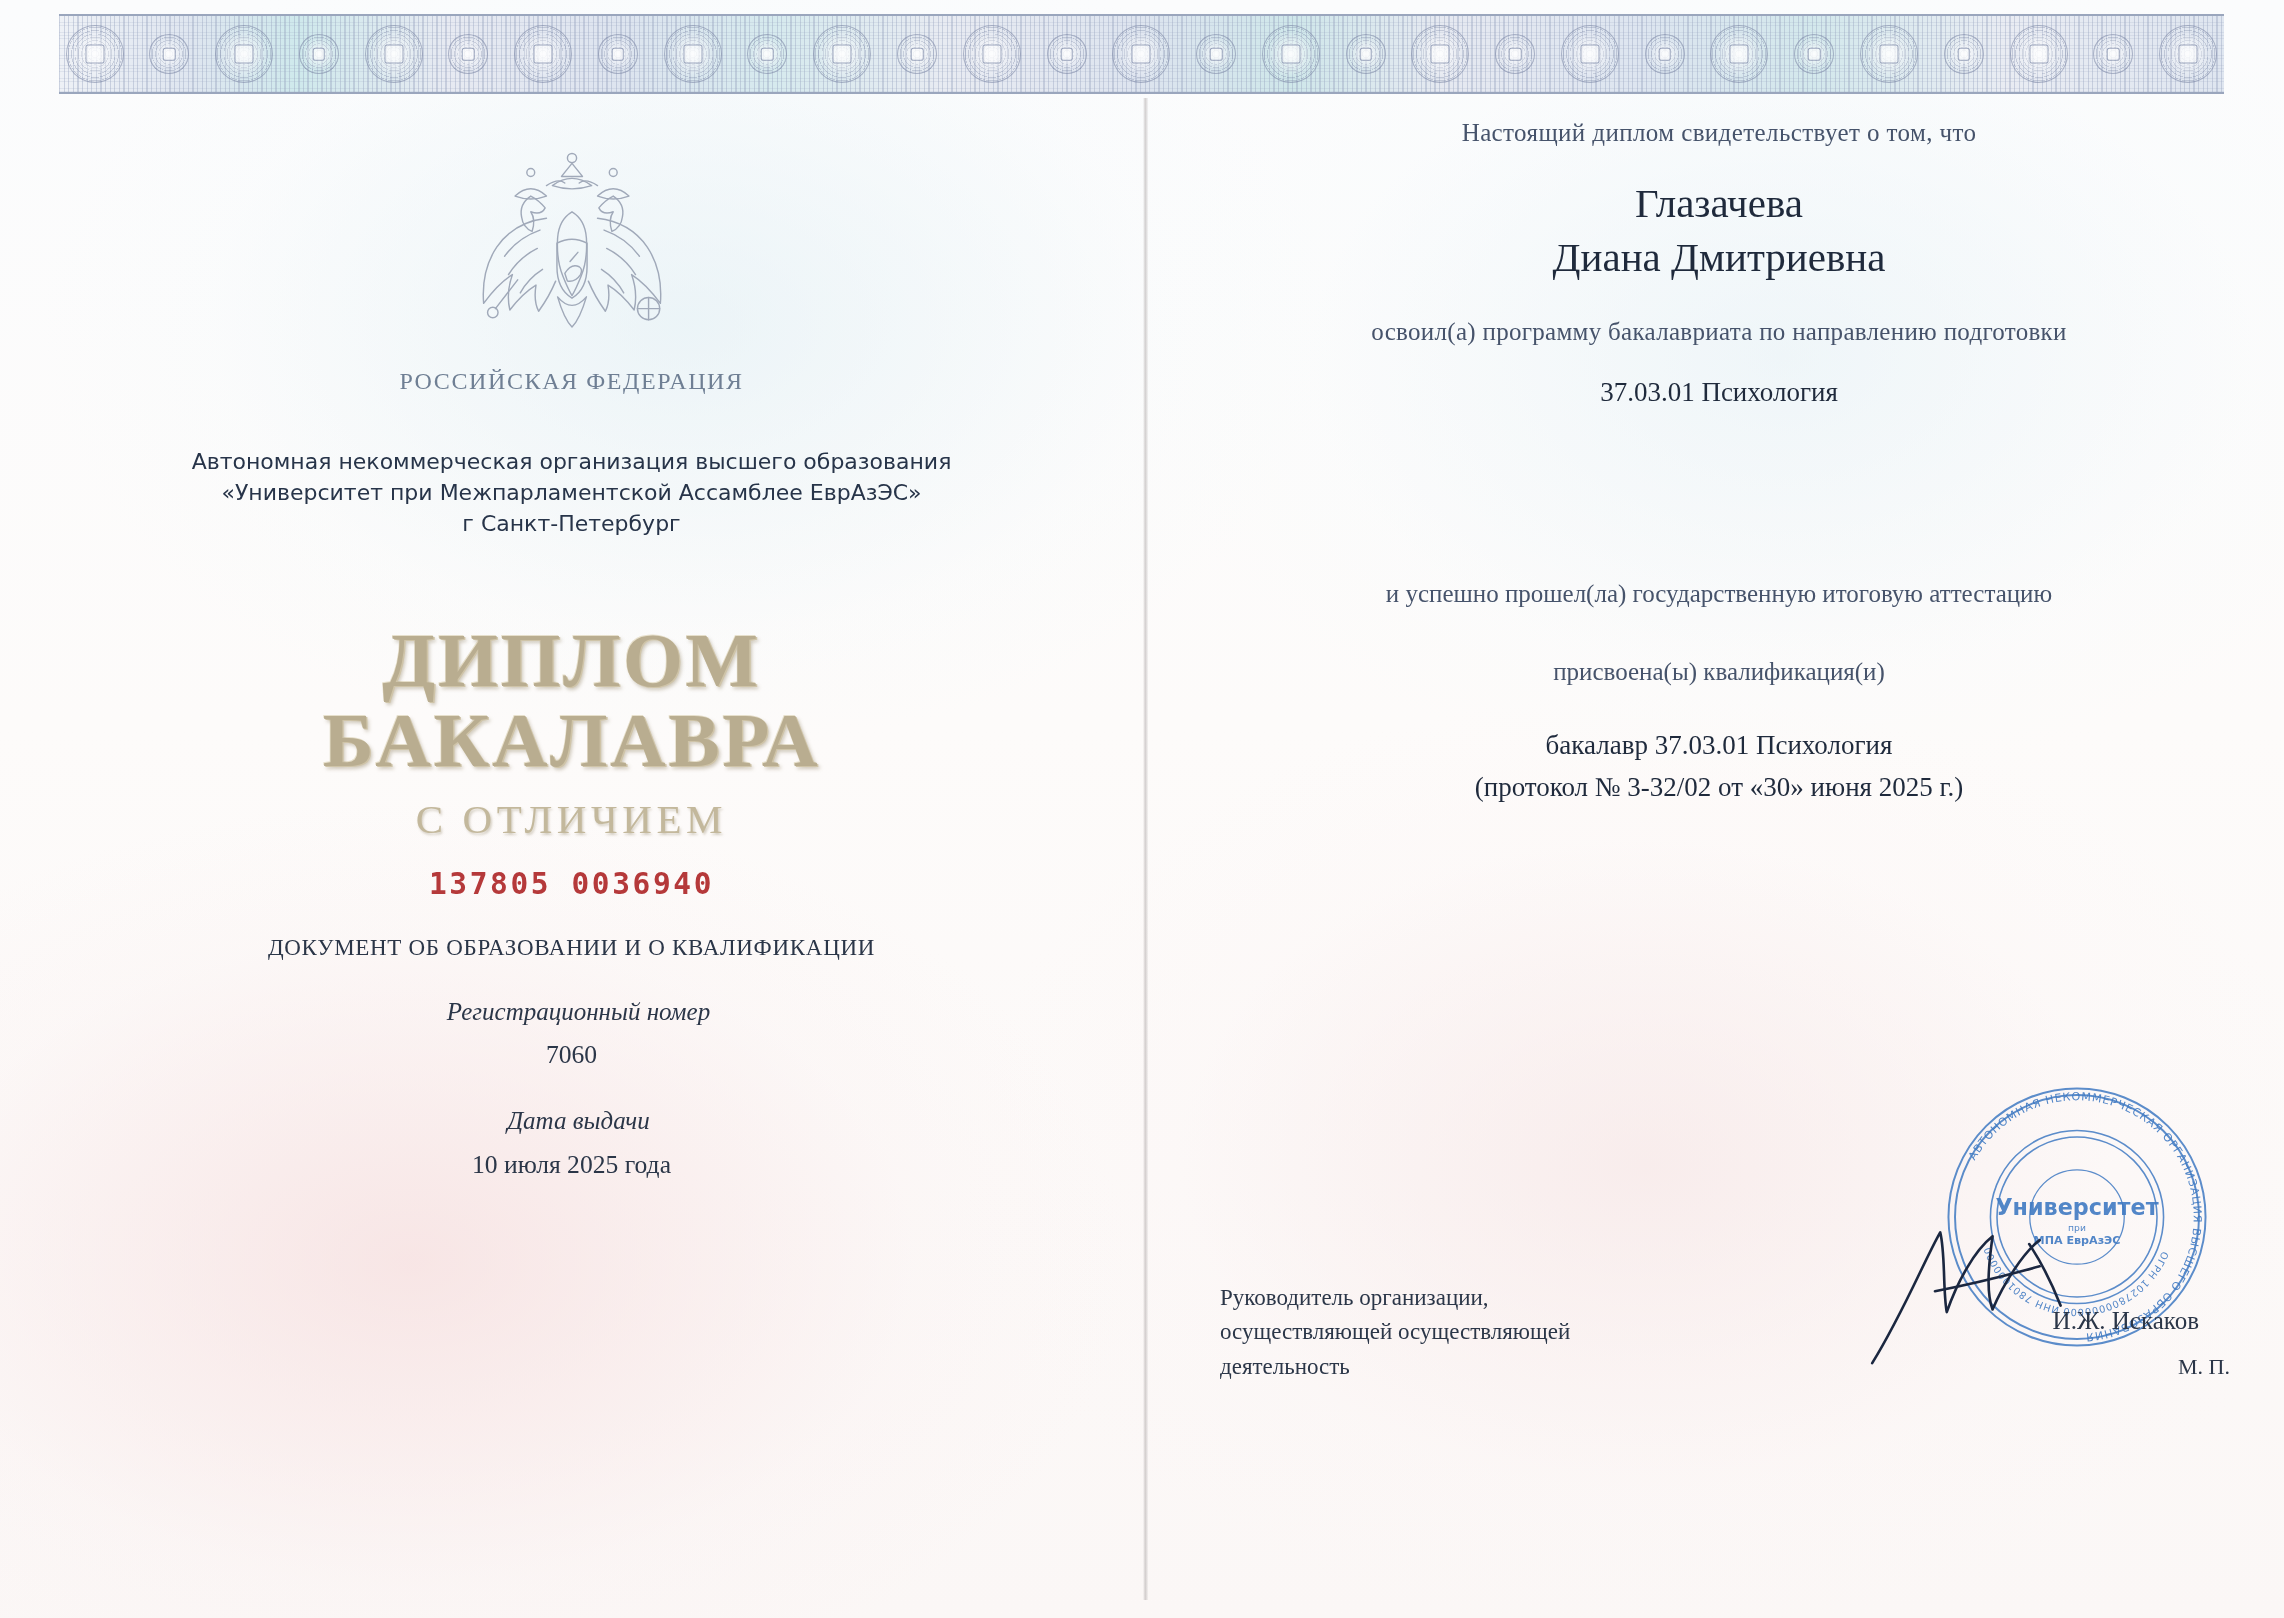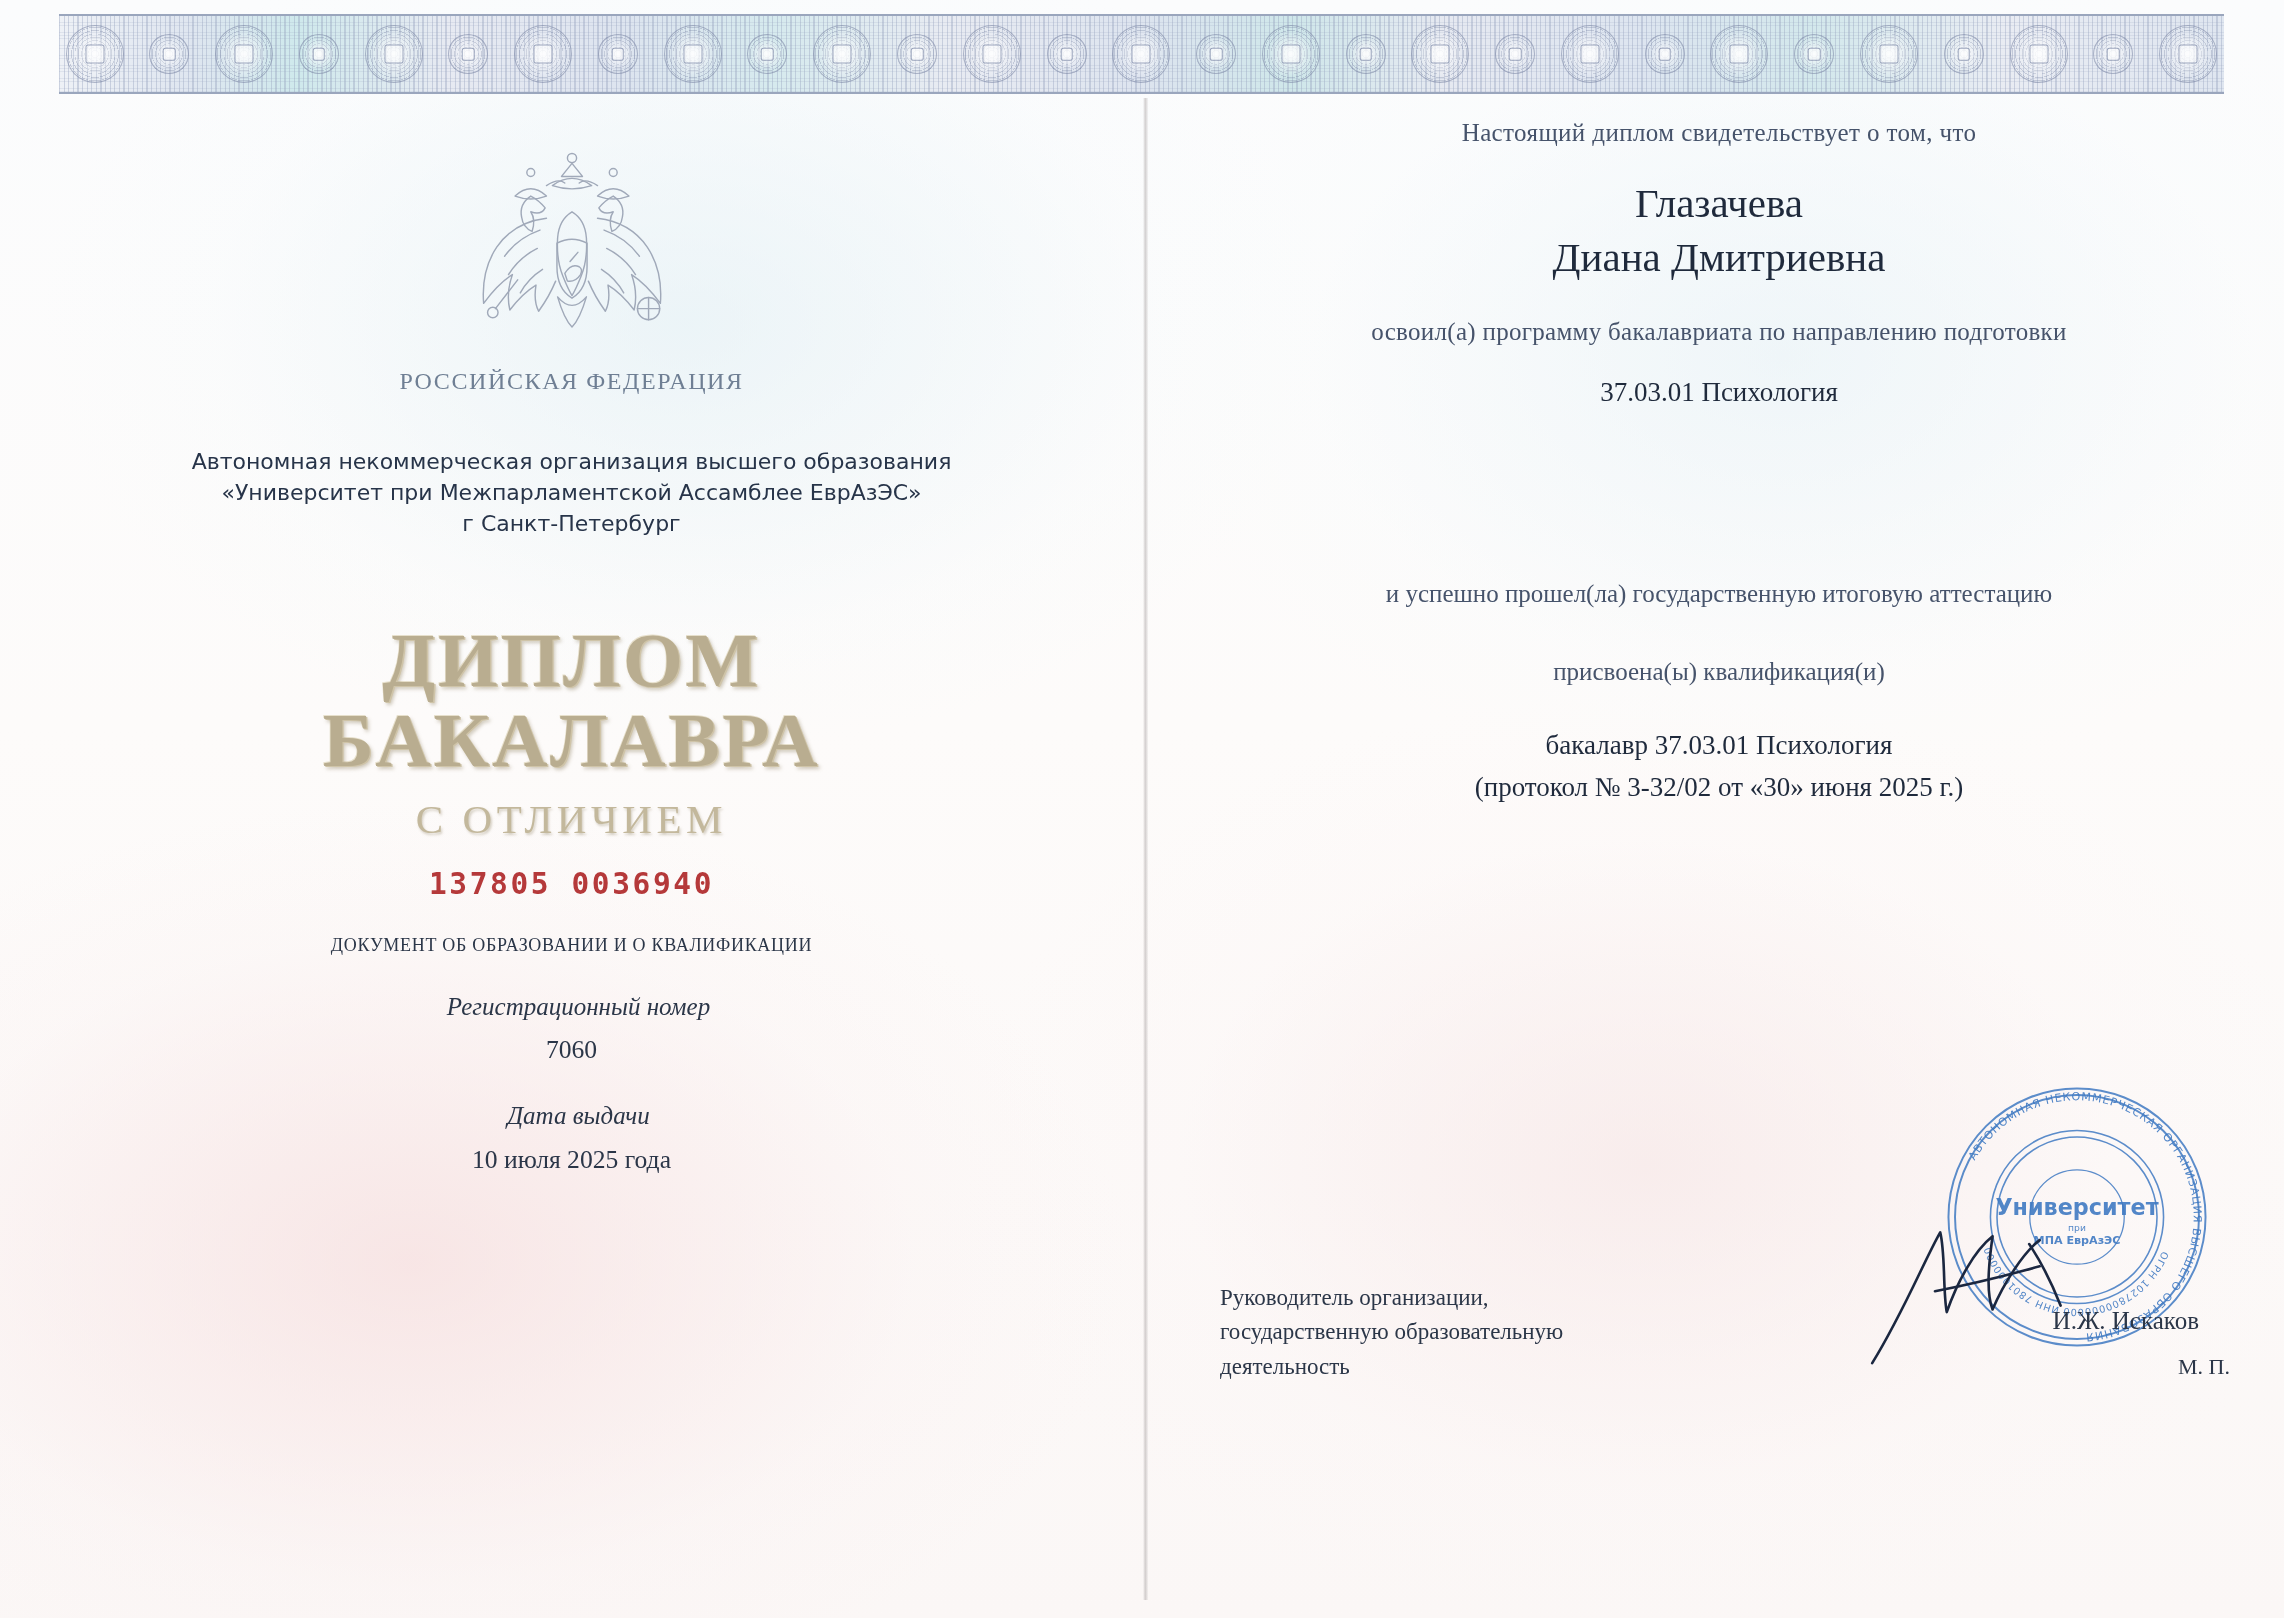--- a/index.html
+++ b/index.html
@@ -154,21 +154,21 @@
     margin-top: 23.6px;
     font-family: "DejaVu Sans Mono", monospace;
     font-size: 29.5px;
     letter-spacing: 2.6px;
     color: #b5393a;
     font-weight: bold;
   }
   .doc-type {
     margin-top: 34px;
     font-family: "Liberation Serif", serif;
-    font-size: 18px;
+    font-size: 23px;
     letter-spacing: 0.7px;
     color: #2b3648;
   }
   .reg-label, .date-label {
     margin-top: 37px;
     font-family: "Liberation Serif", serif;
     font-style: italic;
     font-size: 25px;
     color: #2b3648;
     margin-left: 14px;
@@ -424,21 +424,21 @@
     </div>
 
     <div class="r-qual">
       <div>бакалавр 37.03.01 Психология</div>
       <div>(протокол № 3-32/02 от «30» июня 2025 г.)</div>
     </div>
 
     <div class="sign-row">
       <div class="sign-left">
         <div>Руководитель организации,</div>
-        <div>государственную образовательную</div>
+        <div>осуществляющей осуществляющей</div>
         <div>деятельность</div>
       </div>
 
       <div class="sign-right">
 
         <svg class="stamp" viewBox="0 0 430 430" aria-hidden="true">
           <defs>
             <path id="outerArc" d="M215,215 m-178,0 a178,178 0 1,1 356,0 a178,178 0 1,1 -356,0"></path>
             <path id="innerArc" d="M215,215 m-140,0 a140,140 0 1,1 280,0 a140,140 0 1,1 -280,0"></path>
           </defs>

